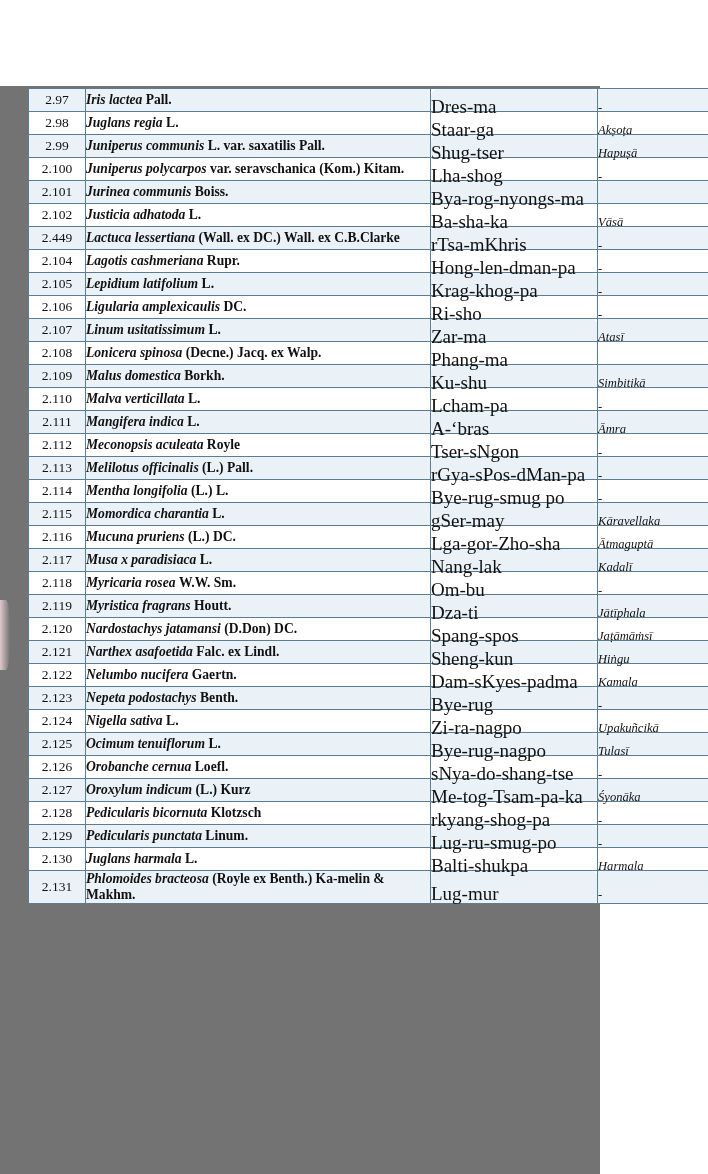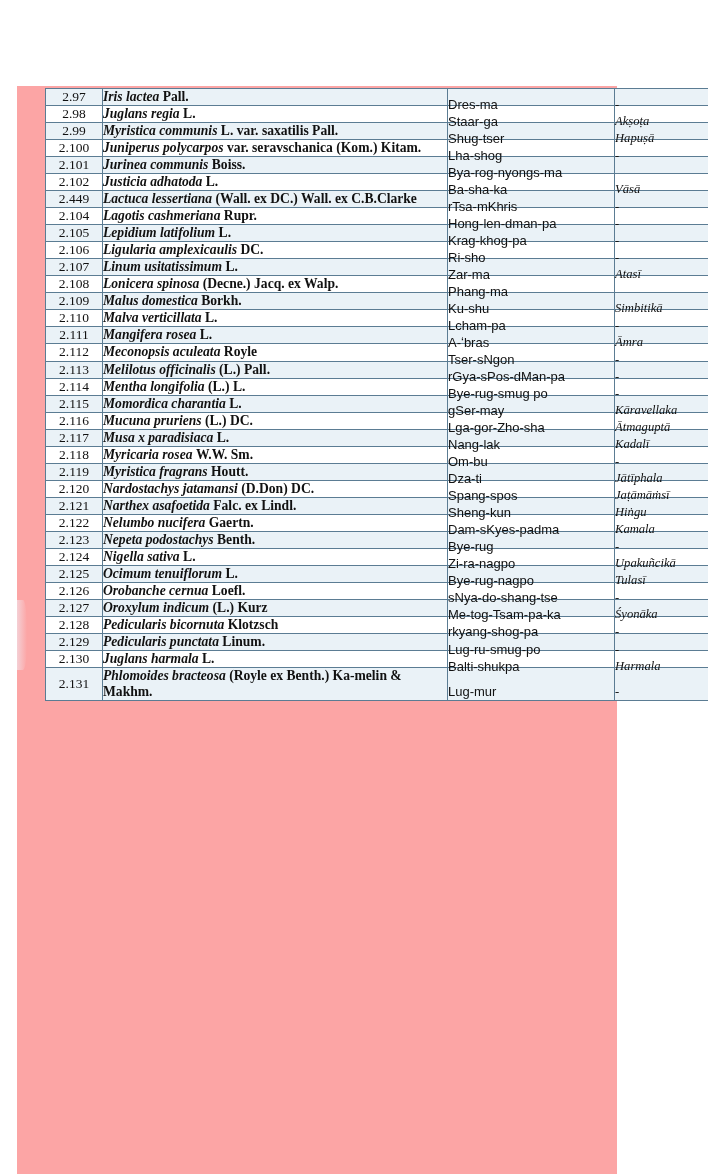--- a/index.html
+++ b/index.html
@@ -9,25 +9,25 @@
   }
   body {
     width: 708px;
     height: 1174px;
     position: relative;
     font-family: "Liberation Serif", serif;
     overflow: hidden;
   }
   #page {
     position: absolute;
-    left: 17px;
+    left: 0;
     top: 0;
     width: 600px;
     height: 1174px;
-    background: #fca5a5;
+    background: #737373;
   }
   .table-wrap {
     position: absolute;
     left: 28px;
     top: 88px;
     width: 682px;
   }
   table.species {
     border-collapse: collapse;
     width: 682px;
@@ -63,23 +63,24 @@
     font-style: italic;
     font-weight: bold;
   }
   td.sci .auth {
     font-style: normal;
     font-weight: bold;
   }
   td.tib {
     width: 166px;
     padding: 3px 4px 3px 6px;
-    font-size: 13px;
+    font-size: 19px;
     color: #111;
-    font-family: Liberation Sans, sans-serif;
+    font-family: Liberation Serif, serif;
+    border-radius: 7px;
   }
   td.san {
     width: 114px;
     padding: 3px 4px 3px 6px;
     font-size: 12.6px;
     color: #111;
     font-style: italic;
   }
   td.san.dash {
     font-style: normal;
@@ -131,21 +132,21 @@
             <td class="sci"><span class="genus">Juglans regia</span> <span class="auth">L.</span></td>
             <td class="tib">
               <span class="offset-down">Staar-ga</span>
             </td>
             <td class="san">
               <span class="offset-down">Akṣoṭa</span>
             </td>
           </tr>
           <tr class="shaded">
             <td class="num">2.99</td>
-            <td class="sci"><span class="genus">Myristica communis</span> <span class="auth">L. var. saxatilis Pall.</span></td>
+            <td class="sci"><span class="genus">Juniperus communis</span> <span class="auth">L. var. saxatilis Pall.</span></td>
             <td class="tib">
               <span class="offset-down">Shug-tser</span>
             </td>
             <td class="san">
               <span class="offset-down">Hapuṣā</span>
             </td>
           </tr>
           <tr>
             <td class="num">2.100</td>
             <td class="sci"><span class="genus">Juniperus polycarpos</span> <span class="auth">var. seravschanica (Kom.) Kitam.</span></td>
@@ -251,21 +252,21 @@
             <td class="sci"><span class="genus">Malva verticillata</span> <span class="auth">L.</span></td>
             <td class="tib">
               <span class="offset-down">Lcham-pa</span>
             </td>
             <td class="san dash">
               <span class="offset-down">-</span>
             </td>
           </tr>
           <tr class="shaded">
             <td class="num">2.111</td>
-            <td class="sci"><span class="genus">Mangifera rosea</span> <span class="auth">L.</span></td>
+            <td class="sci"><span class="genus">Mangifera indica</span> <span class="auth">L.</span></td>
             <td class="tib">
               <span class="offset-down">A-ʻbras</span>
             </td>
             <td class="san">
               <span class="offset-down">Āmra</span>
             </td>
           </tr>
           <tr>
             <td class="num">2.112</td>
             <td class="sci"><span class="genus">Meconopsis aculeata</span> <span class="auth">Royle</span></td>

